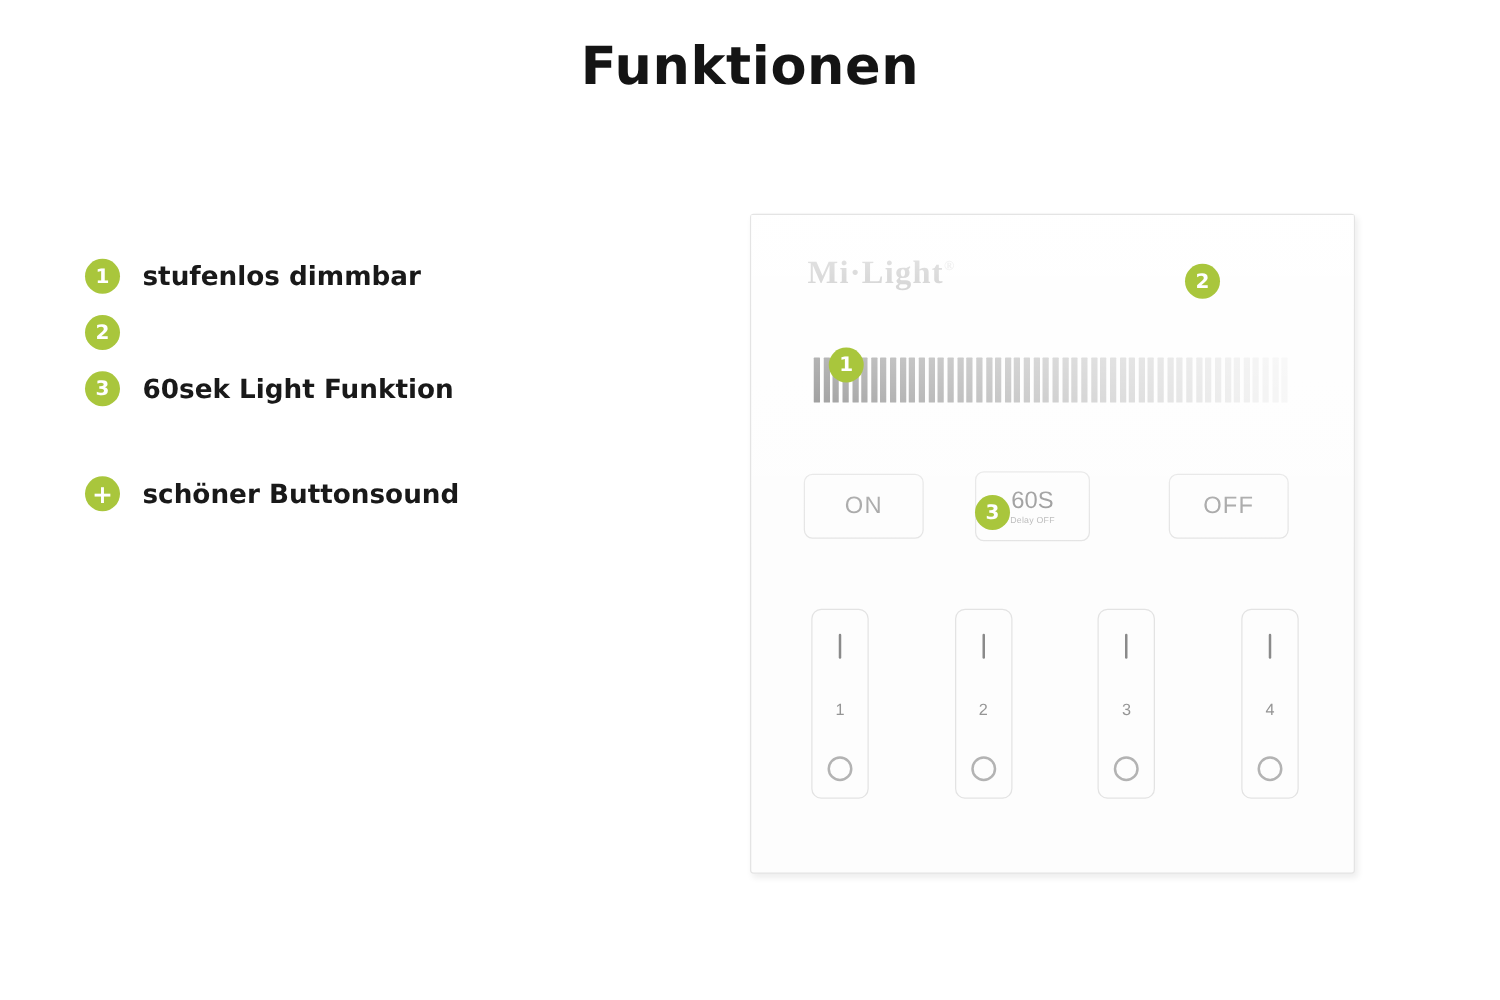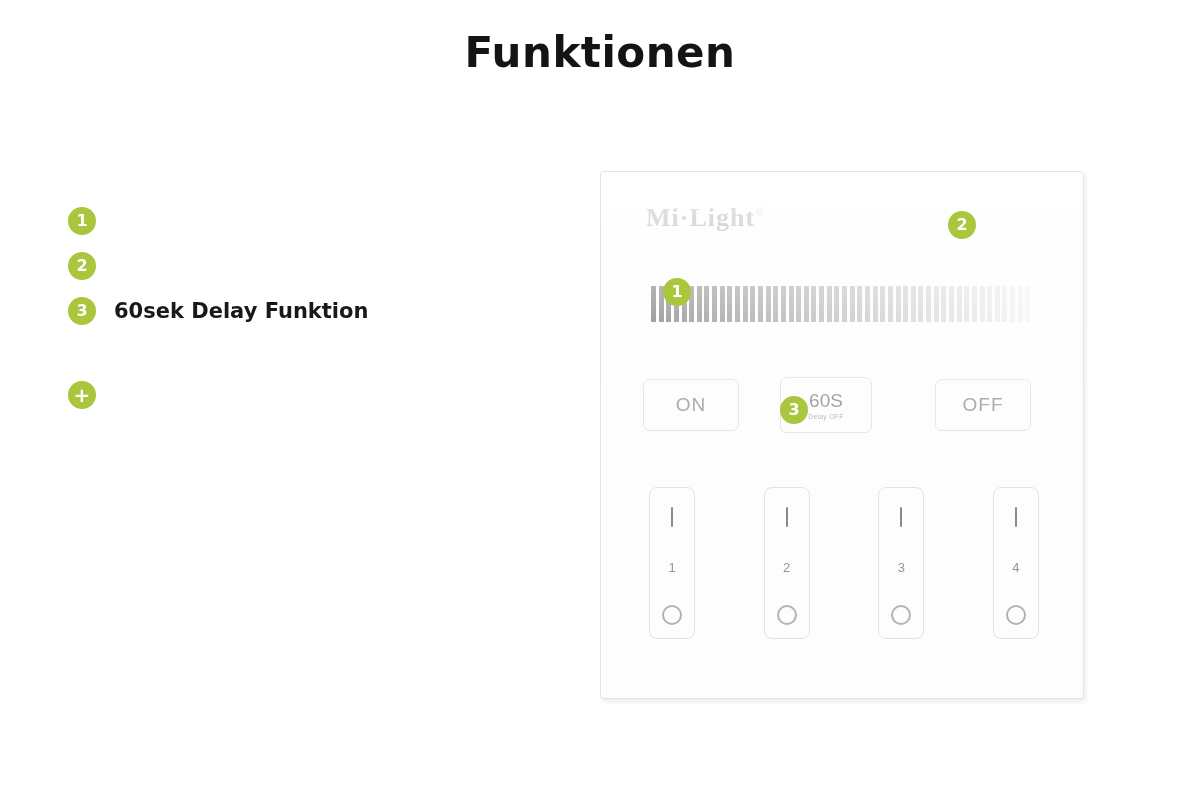--- a/index.html
+++ b/index.html
@@ -237,33 +237,35 @@
 </style>
 </head>
 <body>
 
 <div id="page-title">Funktionen</div>
 
 <div id="feature-list">
 
   <div class="feature-row">
     <div class="badge">1</div>
+    <div class="feature-label">stufenlos dimmbar</div>
   </div>
 
   <div class="feature-row">
     <div class="badge">2</div>
   </div>
 
   <div class="feature-row">
     <div class="badge">3</div>
-    <div class="feature-label">60sek Delay Funktion</div>
+    <div class="feature-label">60sek Light Funktion</div>
   </div>
 
   <div class="feature-row spaced">
     <div class="badge plus">+</div>
+    <div class="feature-label">schöner Buttonsound</div>
   </div>
 
 </div>
 
 <div id="device-panel">
 
   <div id="brand"><span>Mi·Light</span><span class="reg">®</span></div>
 
   <div class="panel-badge" id="panel-badge-2">2</div>
   <div class="panel-badge" id="panel-badge-1">1</div>

